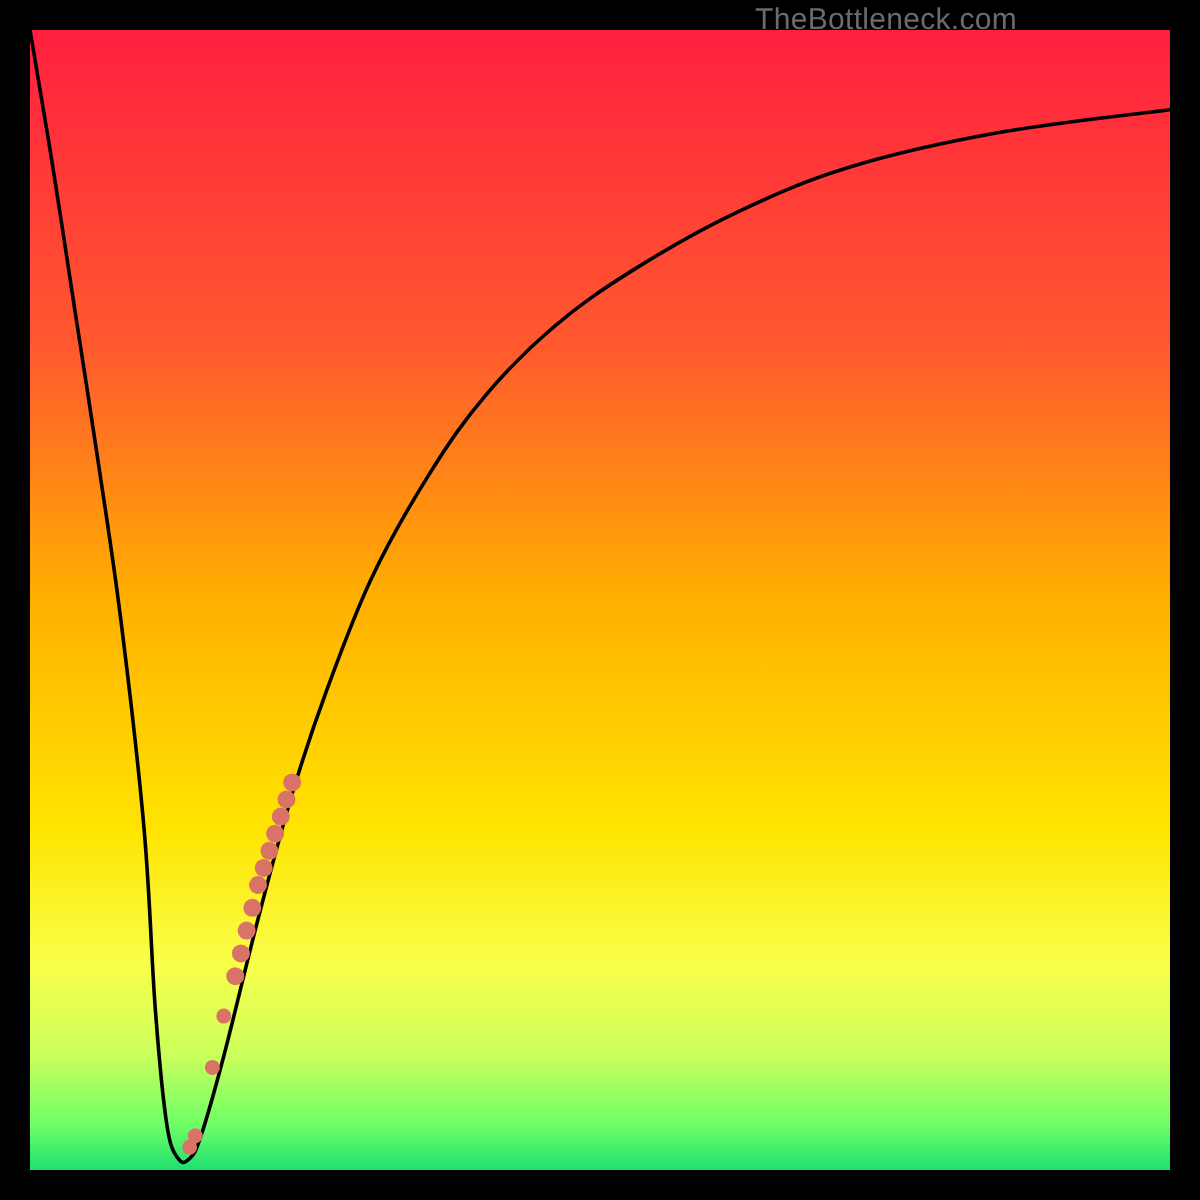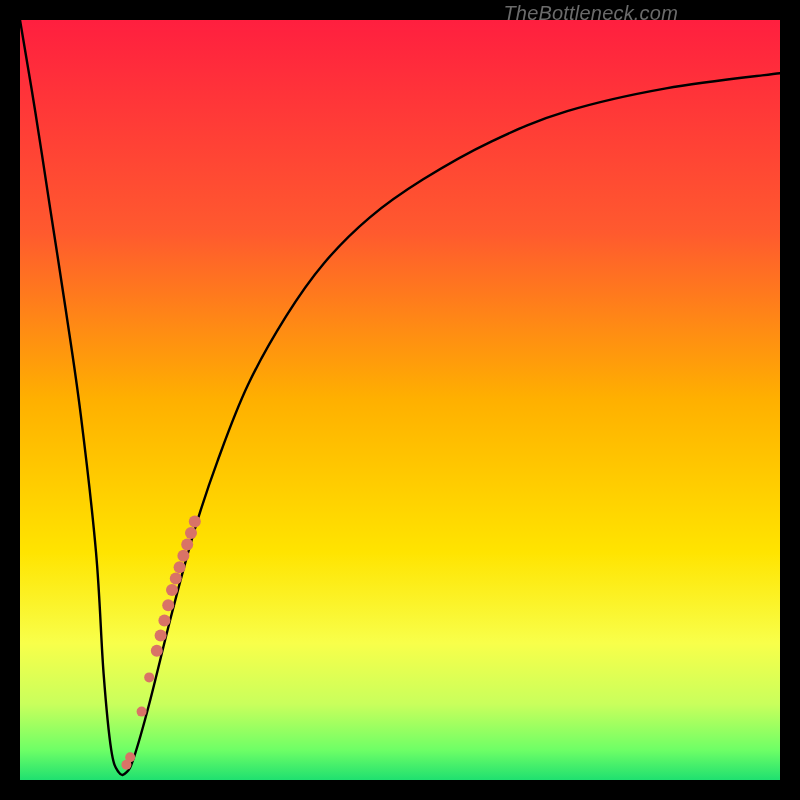--- a/index.html
+++ b/index.html
@@ -9,21 +9,20 @@
     height: 800px;
     overflow: hidden;
     background: #000;
     font-family: Arial, Helvetica, sans-serif;
   }
   .frame {
     position: absolute;
     left: 0; top: 0;
     width: 700px; height: 800px;
     background: #000;
-    font-style: italic;
   }
   .plot {
     position: absolute;
     left: 20px;
     top: 20px;
     width: 760px;
     height: 760px;
     overflow: hidden;
   }
   .attribution {

